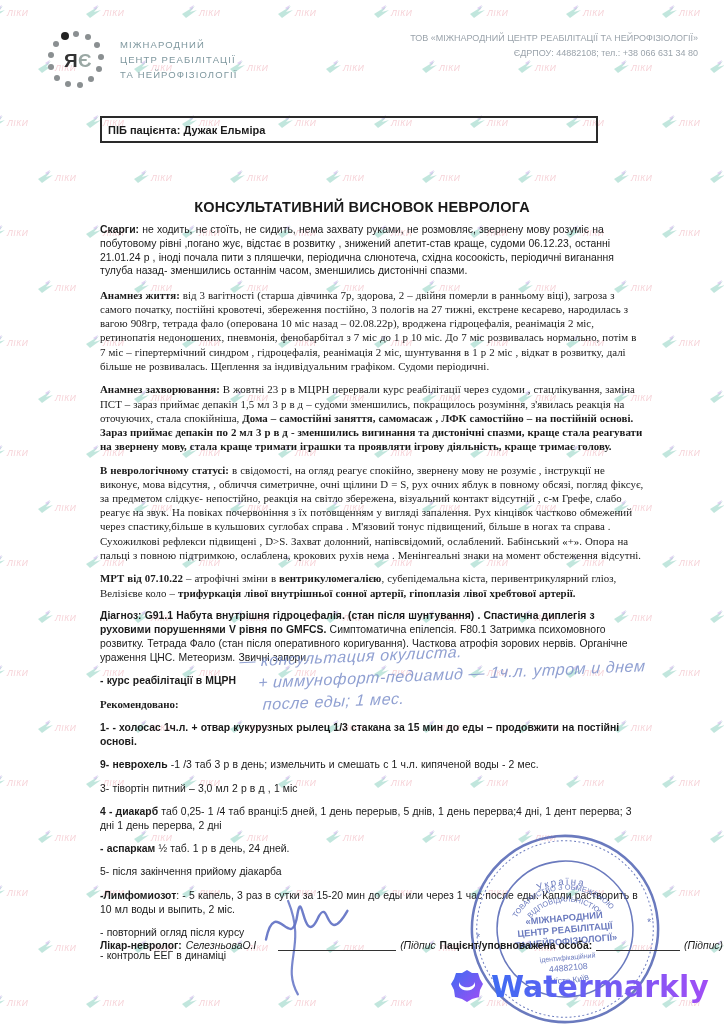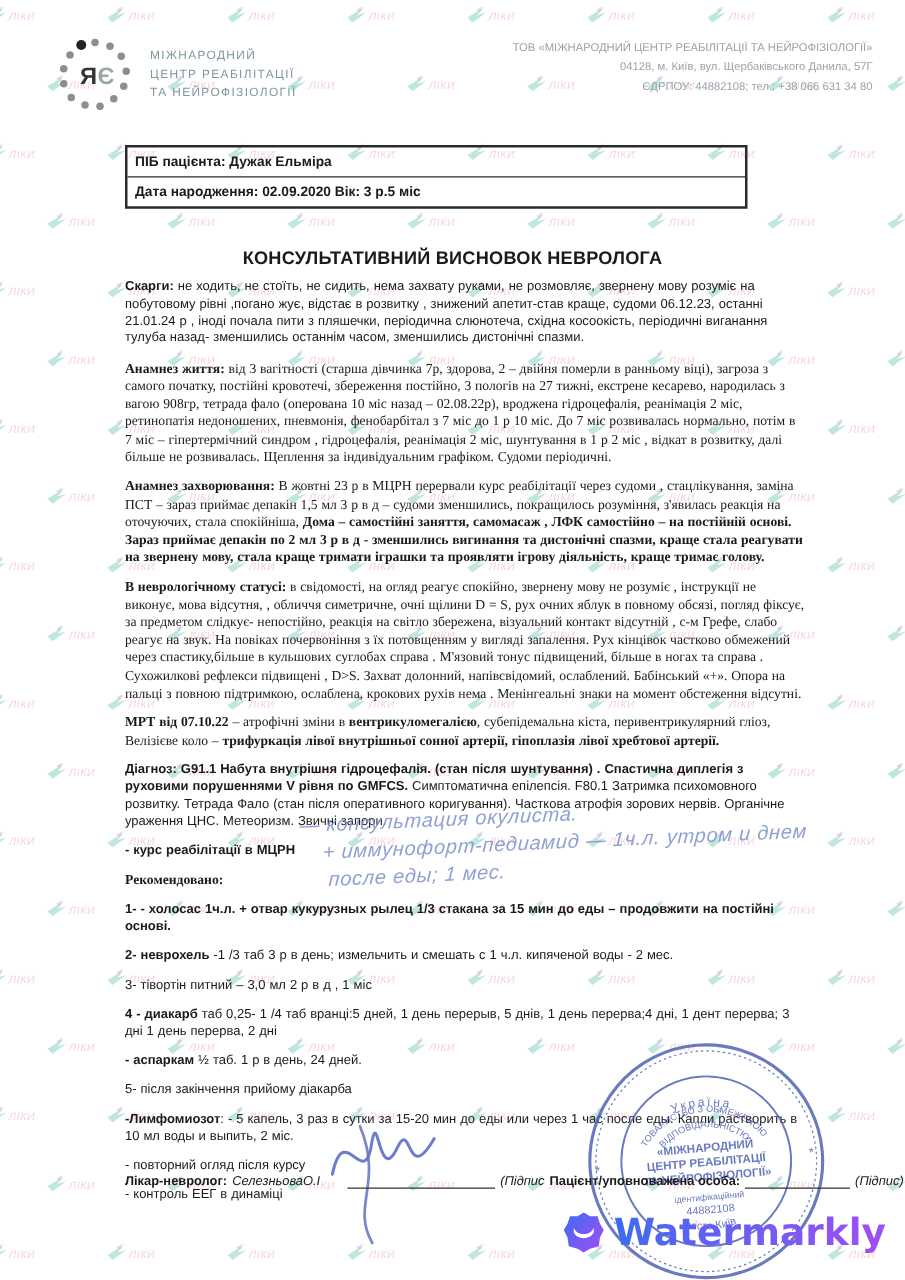--- a/index.html
+++ b/index.html
@@ -836,43 +836,41 @@
       <text x="34" y="39" font-size="19" font-weight="bold" fill="#9aa8a4" font-family="Liberation Sans, sans-serif">Є</text>
     </svg>
   </div>
   <div class="org-name">
       <div>МІЖНАРОДНИЙ</div>
       <div>ЦЕНТР РЕАБІЛІТАЦІЇ</div>
       <div>ТА НЕЙРОФІЗІОЛОГІЇ</div>
     </div>
   <div class="company">
       <div>ТОВ «МІЖНАРОДНИЙ ЦЕНТР РЕАБІЛІТАЦІЇ ТА НЕЙРОФІЗІОЛОГІЇ»</div>
-      <div>04128, м. Київ, вул. Щербаківського Данила, 57Г</div>
       <div>ЄДРПОУ: 44882108; тел.: +38 066 631 34 80</div>
     </div>
 </div>
 
 <div class="patient-box">
     <div class="patient-row">ПІБ пацієнта: Дужак Ельміра</div>
-    <div class="patient-row">Дата народження: 02.09.2020 Вік: 3 р.5 міс</div>
   </div>
 
 <div class="title">КОНСУЛЬТАТИВНИЙ ВИСНОВОК НЕВРОЛОГА</div>
 
 <div class="report-body">
     <p class="para sans"><span class="b">Скарги:</span><span> не ходить, не стоїть, не сидить, нема захвату руками, не розмовляє, звернену мову розуміє на побутовому рівні ,погано жує, відстає в розвитку , знижений апетит-став краще, судоми 06.12.23,  останні 21.01.24 р ,  іноді почала пити з пляшечки, періодична слюнотеча, східна косоокість, періодичні виганання тулуба назад- зменшились останнім часом, зменшились дистонічні спазми.</span></p>
     <p class="para serif"><span class="b">Анамнез життя:</span><span> від 3 вагітності (старша дівчинка 7р, здорова, 2 – двійня померли в ранньому віці), загроза з самого початку, постійні кровотечі, збереження постійно, 3 пологів на 27 тижні, екстрене кесарево, народилась з вагою 908гр, тетрада фало (оперована 10 міс назад – 02.08.22р), вроджена гідроцефалія, реанімація 2 міс, ретинопатія недоношених, пневмонія, фенобарбітал з 7 міс до 1 р 10 міс. До 7 міс розвивалась нормально, потім в 7 міс – гіпертермічний синдром , гідроцефалія, реанімація 2 міс, шунтування в 1 р 2 міс , відкат в розвитку, далі більше не розвивалась. Щеплення за індивідуальним графіком.  Судоми періодичні.</span></p>
     <p class="para serif"><span class="b">Анамнез захворювання:</span><span> В жовтні  23 р в МЦРН перервали  курс реабілітації через судоми , стацлікування, заміна ПСТ – зараз приймає депакін 1,5 мл 3 р в д – судоми зменшились, покращилось розуміння, з'явилась реакція на оточуючих, стала спокійніша, </span><span class="b">Дома – самостійні заняття, самомасаж , ЛФК самостійно – на постійній основі. Зараз приймає депакін по 2 мл 3 р в д - зменшились вигинання та дистонічні спазми, краще стала реагувати на звернену мову, стала краще тримати іграшки та проявляти ігрову діяльність, краще тримає голову.</span></p>
     <p class="para serif"><span class="b">В неврологічному статусі:</span><span> в свідомості, на огляд реагує спокійно, звернену мову не розуміє , інструкції не виконує,  мова відсутня, , обличчя симетричне, очні щілини D = S, рух очних яблук в повному обсязі, погляд фіксує, за предметом слідкує- непостійно, реакція на світло збережена, візуальний контакт відсутній , с-м Грефе, слабо реагує на звук. На повіках почервоніння з їх потовщенням у вигляді запалення.  Рух  кінцівок частково  обмежений через спастику,більше в кульшових суглобах справа . М'язовий  тонус  підвищений, більше в ногах та справа . Сухожилкові рефлекси підвищені ,  D&gt;S. Захват долонний, напівсвідомий, ослаблений. Бабінський «+». Опора на пальці  з повною підтримкою, ослаблена,  крокових рухів нема . Менінгеальні знаки на момент обстеження відсутні.</span></p>
     <p class="para serif"><span class="b">МРТ від 07.10.22</span><span> – атрофічні зміни в </span><span class="b">вентрикуломегалією</span><span>, субепідемальна кіста, перивентрикулярний гліоз, Велізієве коло – </span><span class="b">трифуркація лівої внутрішньої сонної артерії, гіпоплазія лівої хребтової артерії.</span></p>
     <p class="para sans"><span class="b">Діагноз: G91.1 Набута внутрішня гідроцефалія. (стан після шунтування) . Спастична диплегія з руховими порушеннями  V рівня по GMFCS.</span><span>  Симптоматична епілепсія. F80.1 Затримка психомовного розвитку. Тетрада Фало (стан після оперативного коригування). Часткова атрофія зорових нервів. Органічне ураження ЦНС. Метеоризм. Звичні запори.</span></p>
     <p class="para sans"><span class="b">- курс реабілітації в МЦРН</span></p>
     <p class="para serif"><span class="b">Рекомендовано:</span></p>
     <p class="para sans"><span class="b">1- - холосас 1ч.л. + отвар кукурузных рылец 1/3 стакана за 15 мин до еды – продовжити на постійні основі.</span></p>
-    <p class="para sans"><span class="b">2- неврохель</span><span> -1 /3  таб 3 р  в день; измельчить и смешать с 1 ч.л. кипяченой воды - 2 мес.</span></p>
+    <p class="para sans"><span class="b">9- неврохель</span><span> -1 /3  таб 3 р  в день; измельчить и смешать с 1 ч.л. кипяченой воды - 2 мес.</span></p>
     <p class="para sans"><span>3- тівортін питний – 3,0 мл 2 р в д  , 1 міс</span></p>
     <p class="para sans"><span class="b">4 - диакарб</span><span> таб 0,25- 1 /4 таб вранці:5 дней, 1 день перерыв, 5 днів, 1 день перерва;4 дні, 1 дент перерва; 3 дні 1 день перерва, 2 дні</span></p>
     <p class="para sans"><span class="b">- аспаркам</span><span> ½ таб. 1 р в день, 24 дней.</span></p>
     <p class="para sans"><span>5- після закінчення прийому діакарба</span></p>
     <p class="para sans"><span class="b">-Лимфомиозот</span><span>: - 5 капель, 3 раз в сутки за 15-20 мин до еды или через 1 час после еды. Капли растворить в 10 мл воды и выпить, 2 міс.</span></p>
     <p class="para sans"><span>- повторний огляд після курсу</span></p>
     <p class="para sans"><span>- контроль ЕЕГ в динаміці</span></p>
   </div>
 
 <div class="hw">

